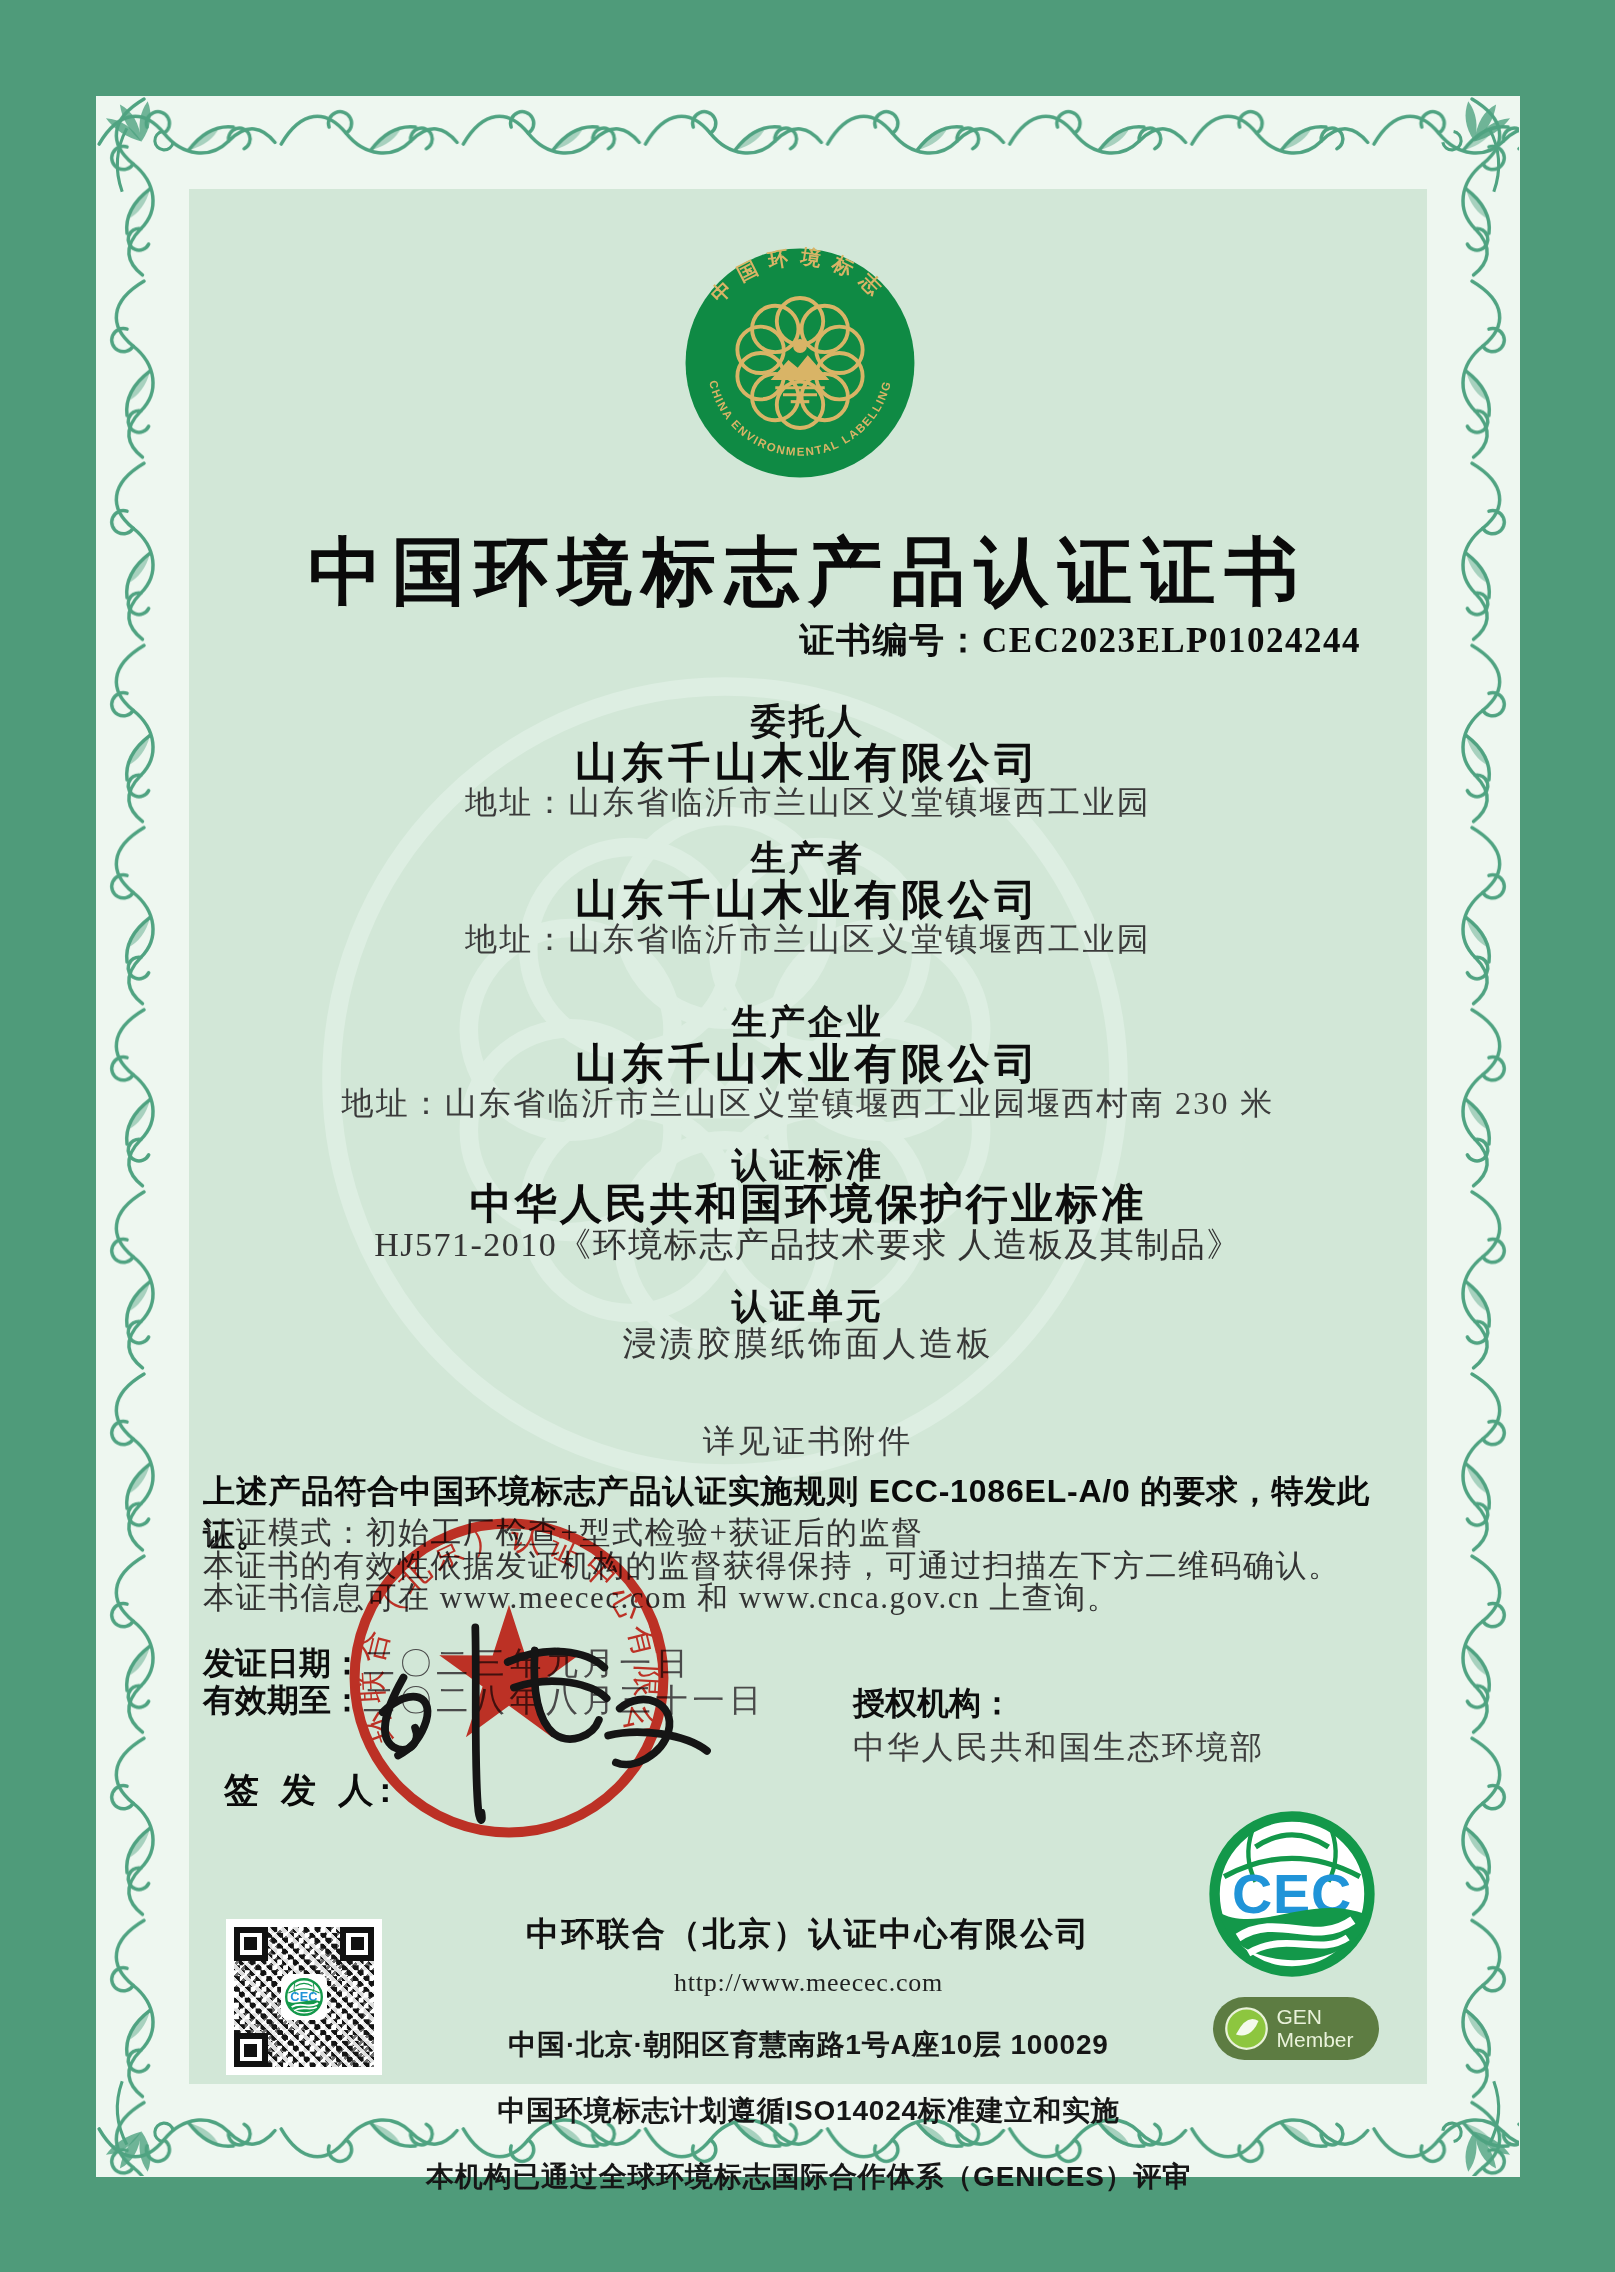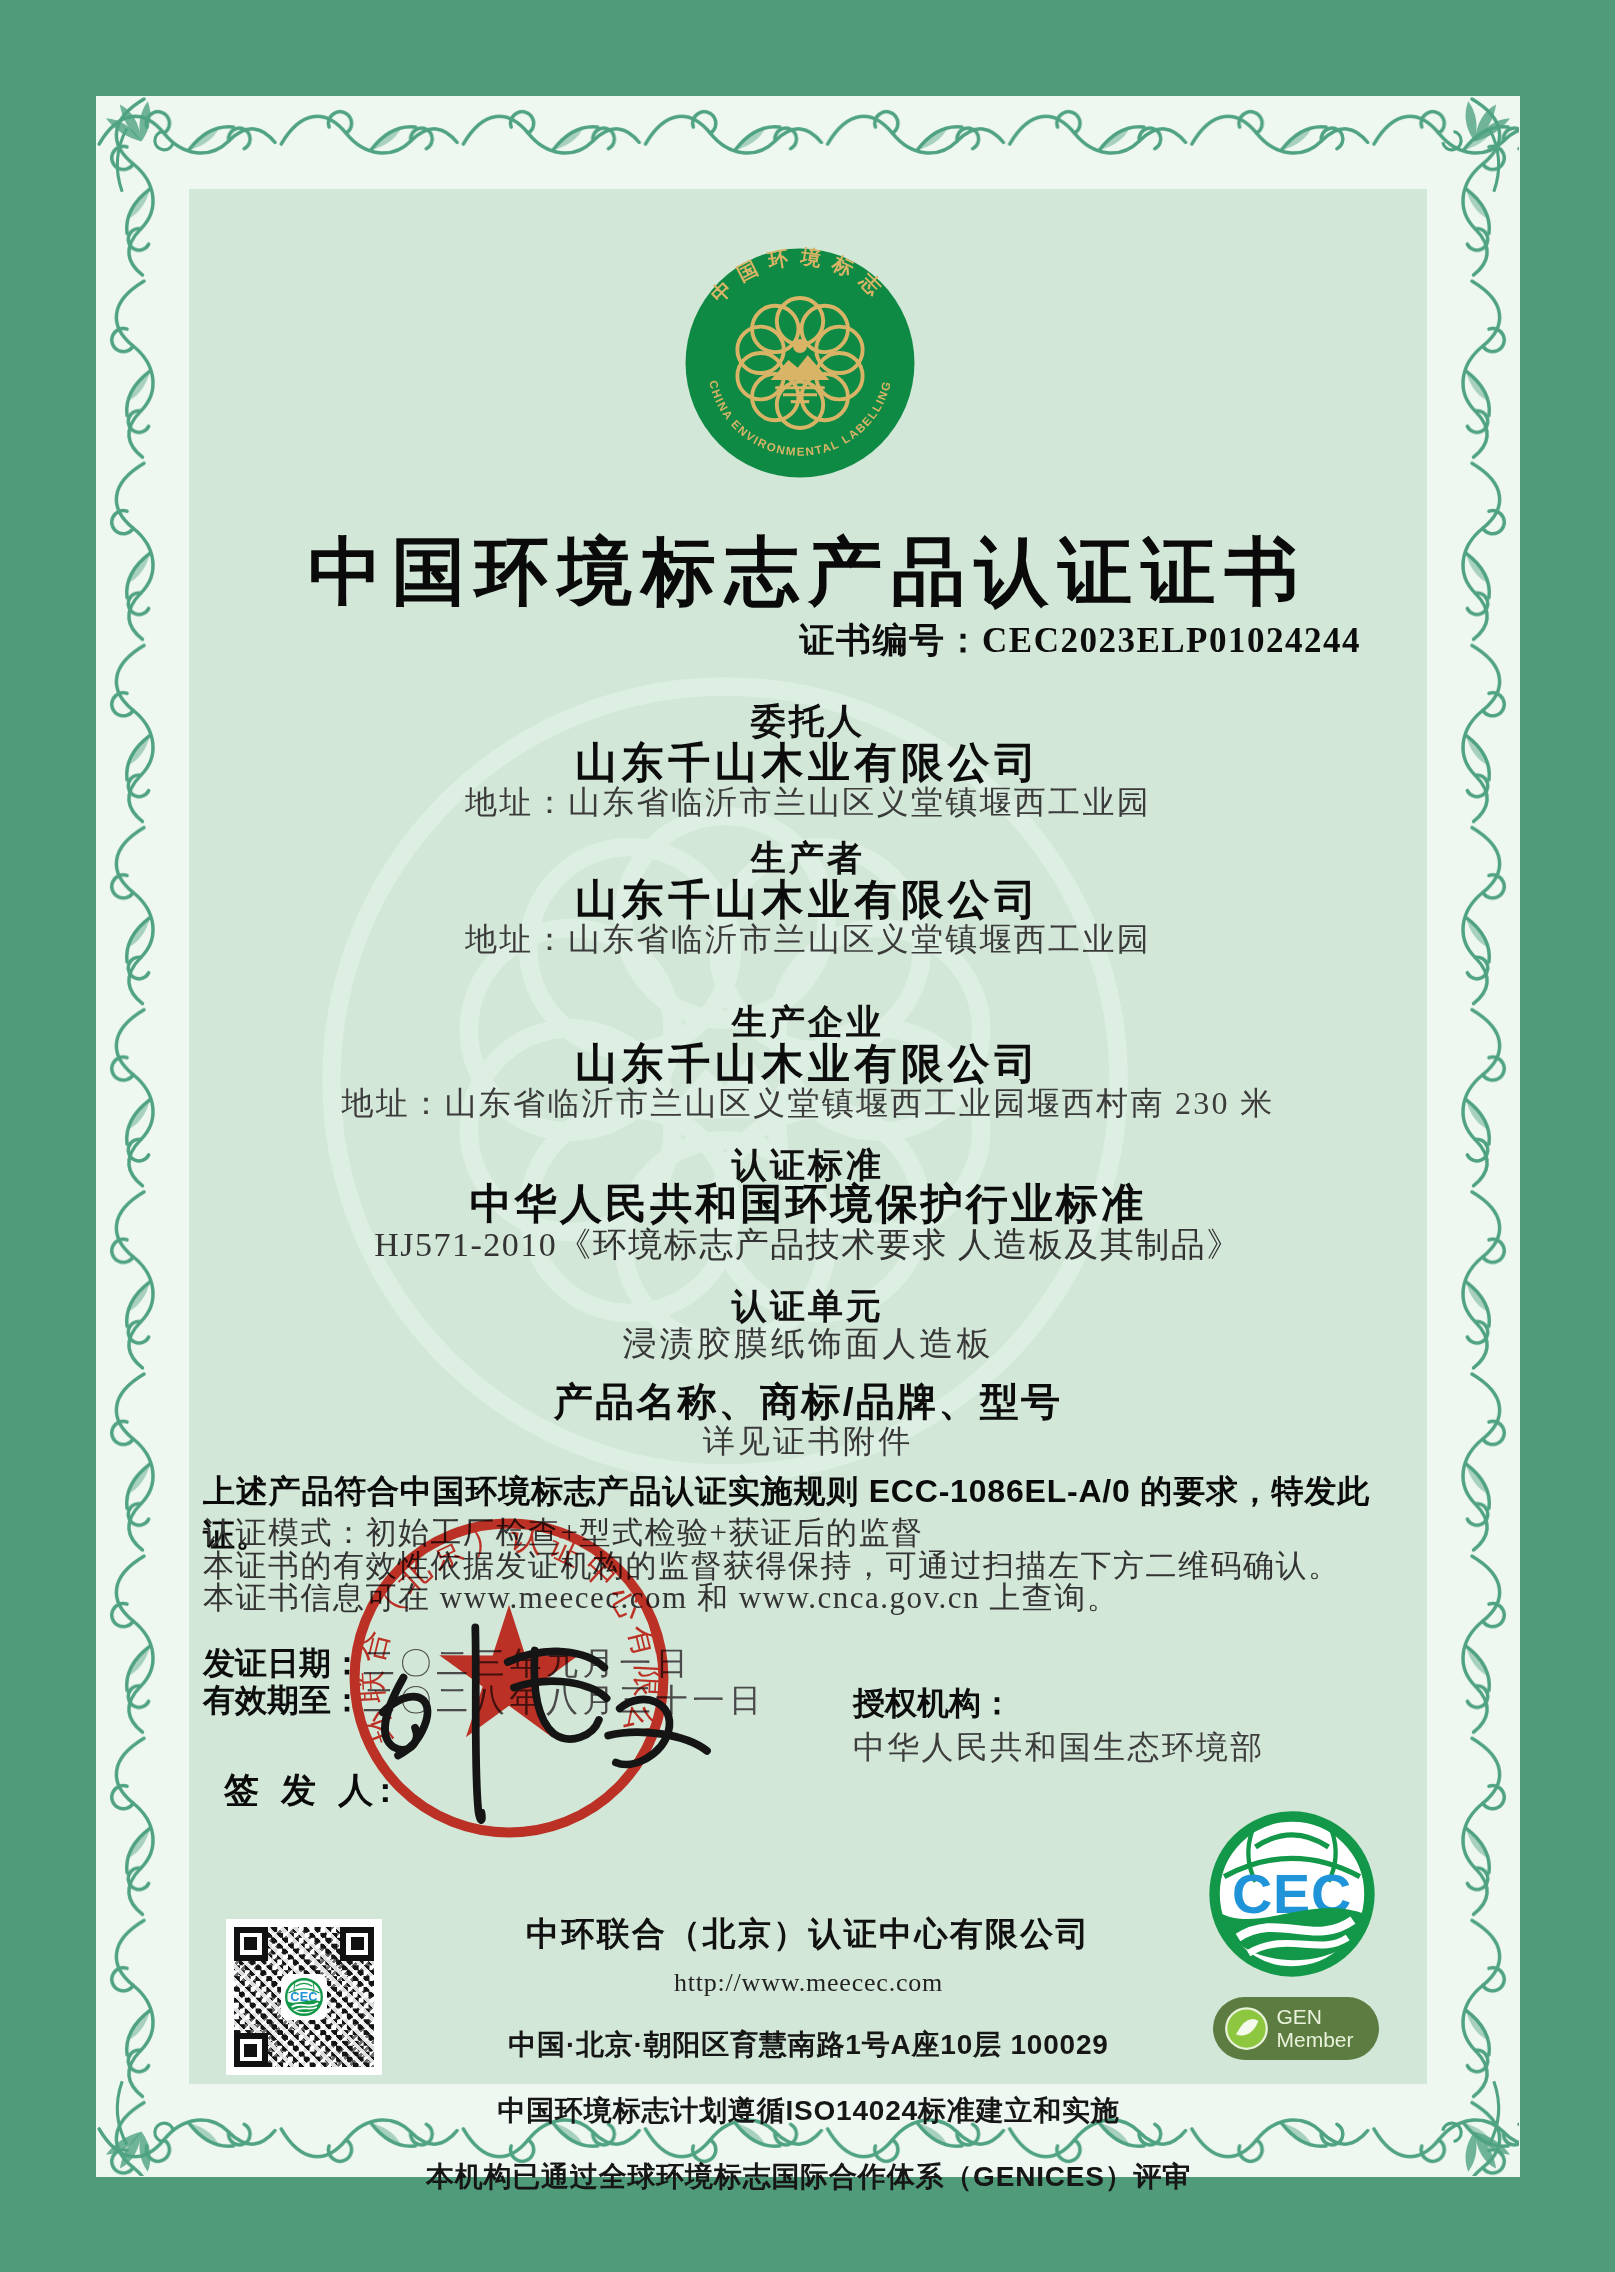--- a/index.html
+++ b/index.html
@@ -195,21 +195,20 @@
   <div class="abs ctr hei company z2" style="top:1036px;">山东千山木业有限公司</div>
   <div class="abs ctr song addr z2" style="top:1082px;">地址：山东省临沂市兰山区义堂镇堰西工业园堰西村南 230 米</div>
 
   <div class="abs ctr hei heading z2" style="top:1142px;">认证标准</div>
   <div class="abs ctr hei z2" style="top:1176px;font-size:42px;color:#0c0c0c;letter-spacing:3.1px;">中华人民共和国环境保护行业标准</div>
   <div class="abs ctr song z2" style="top:1222px;font-size:34px;color:#333;letter-spacing:1.5px;">HJ571-2010《环境标志产品技术要求 人造板及其制品》</div>
 
   <div class="abs ctr hei heading z2" style="top:1283px;">认证单元</div>
   <div class="abs ctr song z2" style="top:1321px;font-size:34px;color:#383838;letter-spacing:3.1px;">浸渍胶膜纸饰面人造板</div>
 
-  <div class="abs ctr hei z2" style="top:1375px;font-size:39px;color:#0c0c0c;letter-spacing:2.3px;">产品名称、商标/品牌、型号</div>
   <div class="abs ctr song z2" style="top:1420px;font-size:32px;color:#383838;letter-spacing:3.1px;">详见证书附件</div>
 
   <div class="abs stmt hei z2" style="top:1470px;font-size:32px;color:#0a0a0a;letter-spacing:0.8px;">上述产品符合中国环境标志产品认证实施规则 ECC-1086EL-A/0 的要求，特发此证。</div>
   <div class="abs stmt song bodyline z2" style="top:1512px;">认证模式：初始工厂检查+型式检验+获证后的监督</div>
   <div class="abs stmt song bodyline z2" style="top:1545px;">本证书的有效性依据发证机构的监督获得保持，可通过扫描左下方二维码确认。</div>
   <div class="abs stmt song bodyline z2" style="top:1577px;">本证书信息可在 www.meecec.com 和 www.cnca.gov.cn 上查询。</div>
 
   <div class="abs lblrow z2" style="left:203px;top:1642px;">
     <span class="lbl">发证日期：</span>
     <span class="val song">二〇二三年九月一日</span>

